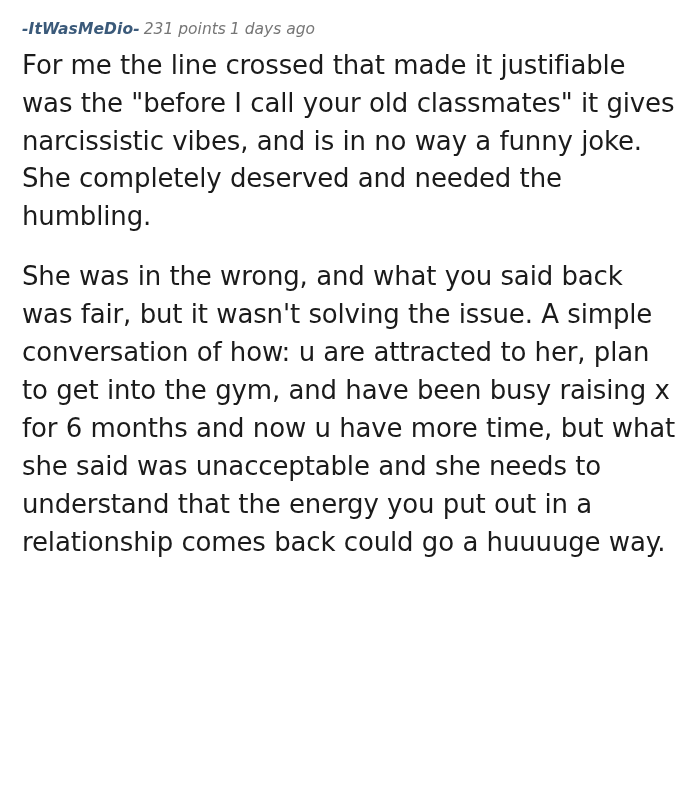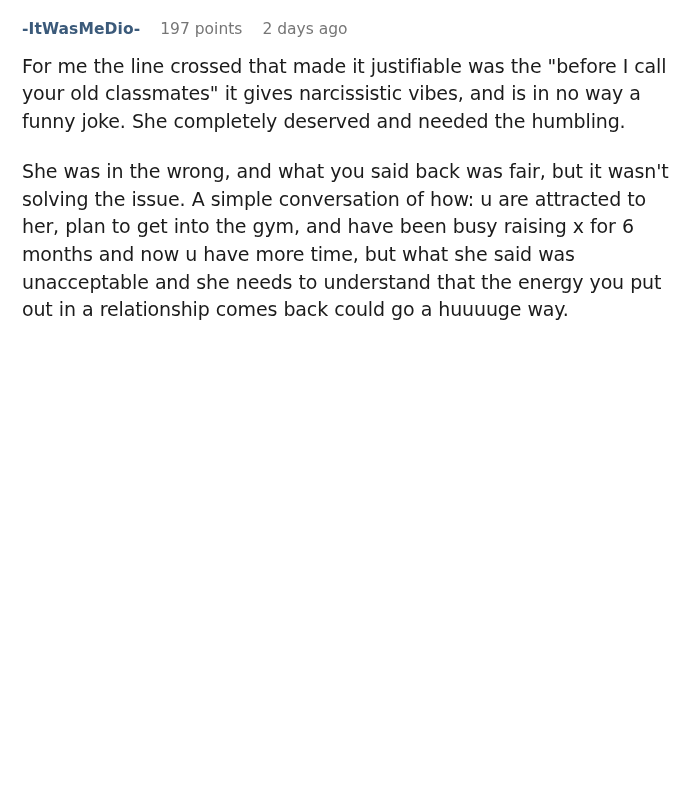--- a/index.html
+++ b/index.html
@@ -15,55 +15,56 @@
     overflow: hidden;
   }
   .comment {
     padding: 20px 22px 0 22px;
     box-sizing: border-box;
     width: 700px;
   }
   .comment-meta {
     display: flex;
     align-items: baseline;
-    gap: 20px;
-    margin-bottom: 14px;
+    gap: 4px;
+    margin-bottom: 8px;
     font-size: 15.5px;
     line-height: 1.2;
+    font-style: italic;
   }
   .author {
     color: #3b5a7a;
     font-weight: bold;
     letter-spacing: 0.1px;
   }
   .points, .timestamp {
     color: #767676;
     font-weight: normal;
   }
   .comment-body p {
     margin: 0 0 22px 0;
-    font-size: 19px;
+    font-size: 26px;
     line-height: 1.46;
     color: #1b1b1b;
     letter-spacing: -0.15px;
     word-spacing: 0.3px;
   }
   .comment-body p:last-child {
     margin-bottom: 16px;
   }
 </style>
 </head>
 <body>
 
 <div class="comment">
 
   <div class="comment-meta">
     <span class="author">-ItWasMeDio-</span>
-    <span class="points">197 points</span>
-    <span class="timestamp">2 days ago</span>
+    <span class="points">231 points</span>
+    <span class="timestamp">1 days ago</span>
   </div>
 
   <div class="comment-body">
     <p>For me the line crossed that made it justifiable was the "before I call your old classmates" it gives narcissistic vibes, and is in no way a funny joke. She completely deserved and needed the humbling.</p>
     <p>She was in the wrong, and what you said back was fair, but it wasn't solving the issue. A simple conversation of how: u are attracted to her, plan to get into the gym, and have been busy raising x for 6 months and now u have more time, but what she said was unacceptable and she needs to understand that the energy you put out in a relationship comes back could go a huuuuge way.</p>
   </div>
 
 </div>
 
 </body></html>

